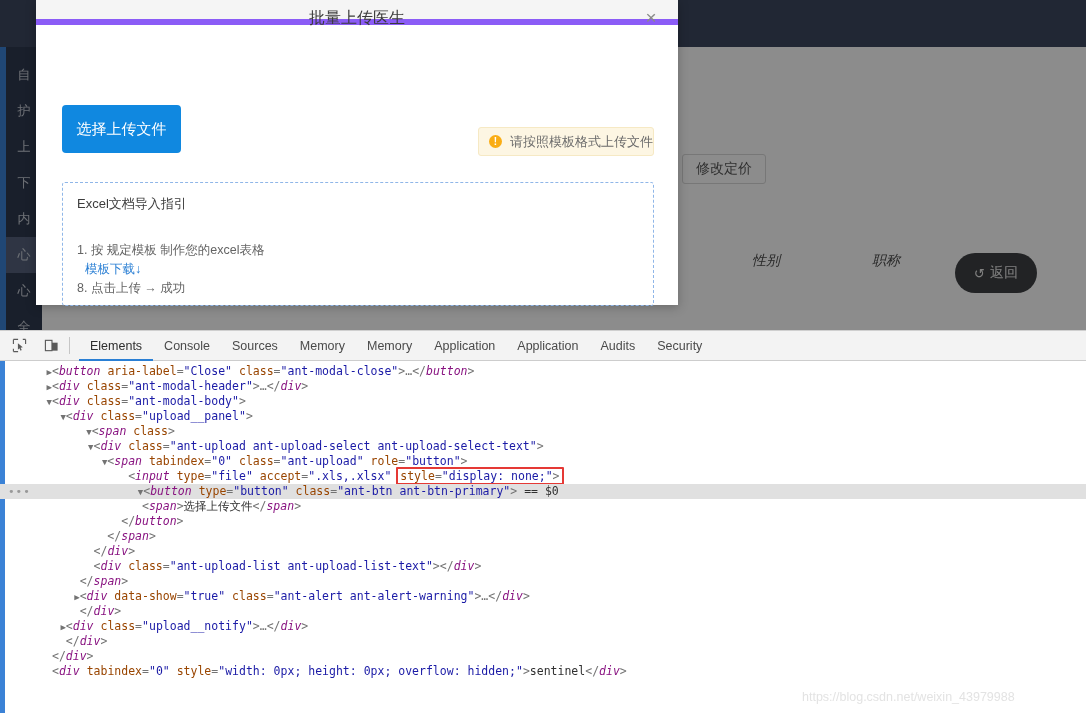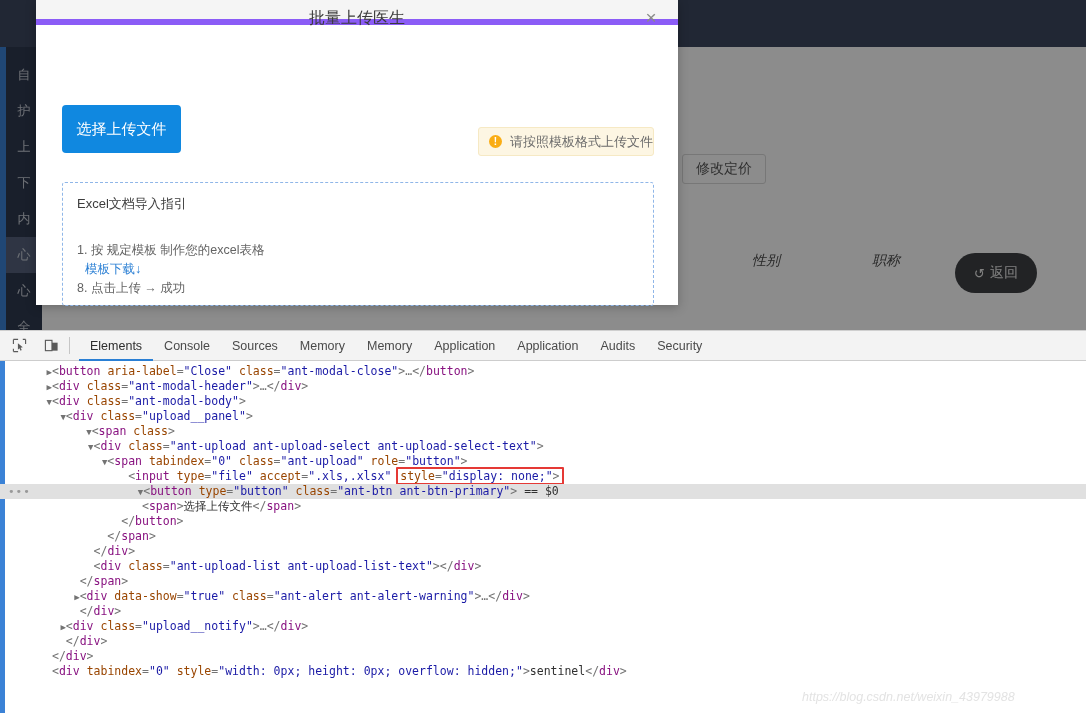--- a/index.html
+++ b/index.html
@@ -201,39 +201,38 @@
     padding-top: 2px;
   }
   .dom-line { position: relative; height: 15px; white-space: pre; padding-left: 5px; }
   .dom-line.sel { background: #e0e0e0; }
   .dots-badge {
     position: absolute; left: 8px; top: 4px;
     color: #999; font-size: 11px; letter-spacing: 1px;
     line-height: 7px;
   }
   .tw { color: #737373; font-size: 9px; }
-  .tag { color: #881280; }
+  .tag { color: #881280; font-style: italic; }
   .attr { color: #994500; }
   .val { color: #1a1aa6; }
   .punc { color: #737373; }
   .txt { color: #303030; }
   .dollar { color: #303030; }
   .hi-box {
     border: 2px solid #e53935;
     padding: 0 2px;
     margin: 0 -2px;
     border-radius: 1px;
   }
 
   .watermark {
     position: absolute; left: 802px; top: 690px;
     font-size: 12.5px;
     color: #e3e3e3;
     white-space: nowrap;
-    font-style: italic;
   }
 </style>
 </head>
 <body>
 
 <div id="app-page">
   <div class="app-topbar"></div>
   <div class="app-sidebar">
     <div class="sidebar-accent"></div>
     <div class="sidebar-item" style="top:10px">自</div>

